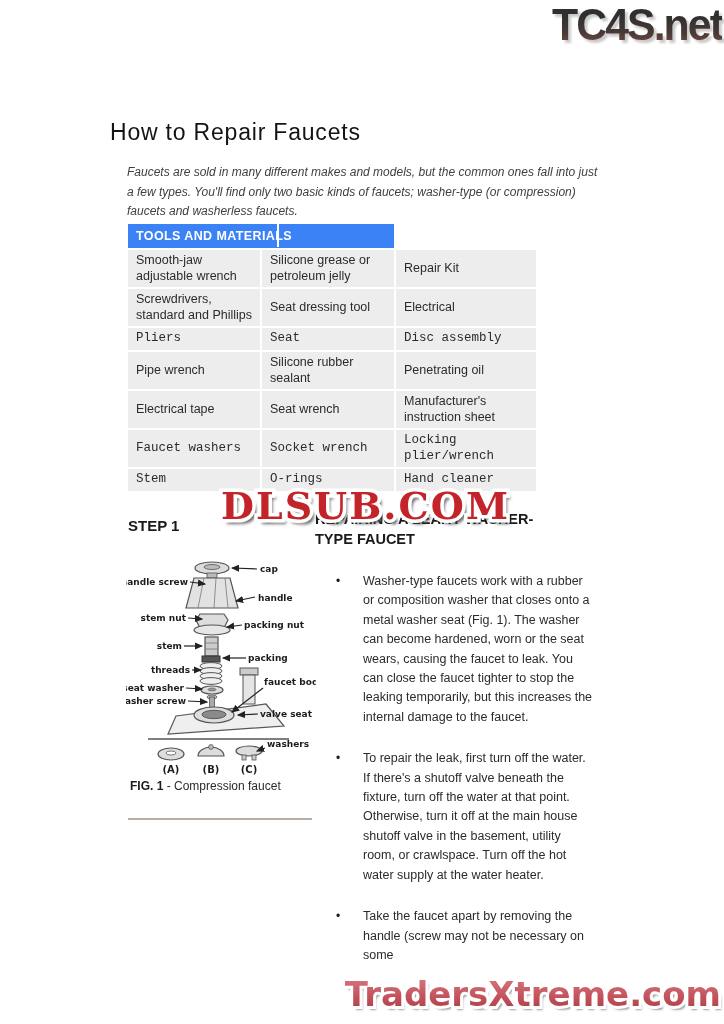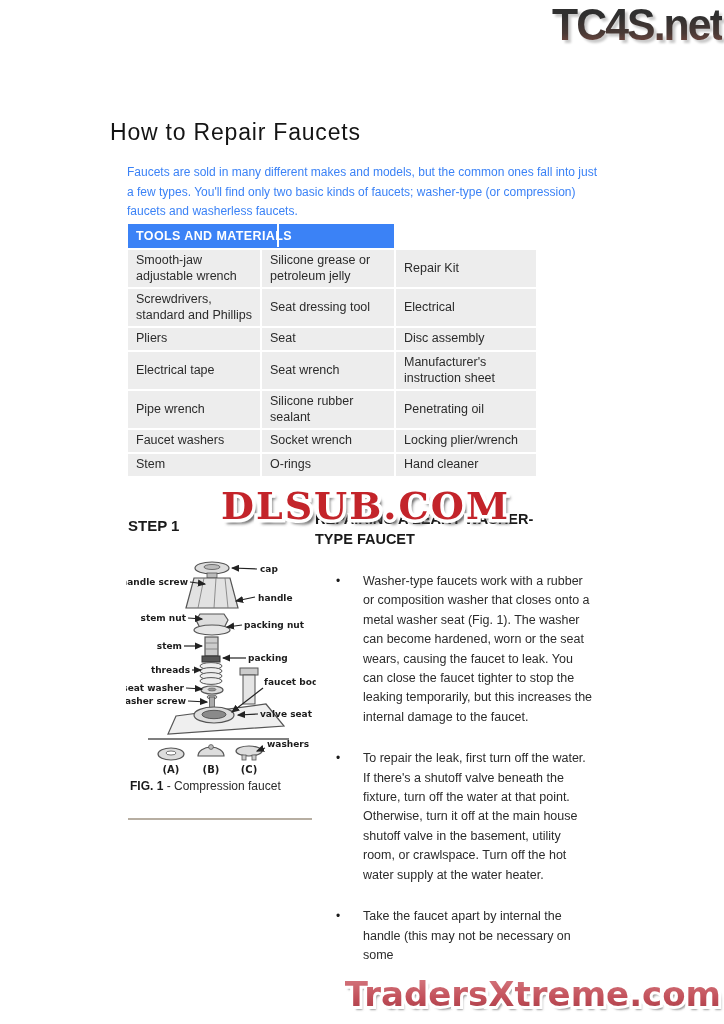--- a/index.html
+++ b/index.html
@@ -25,33 +25,33 @@
     font-family:"DejaVu Sans",sans-serif;font-weight:bold;font-size:34px;letter-spacing:0px;line-height:1.2;}
   .wm-tx .back{position:absolute;left:0;top:0;color:#fff;
     -webkit-text-stroke:6px #fff;text-shadow:3px 4px 2px rgba(120,120,120,0.7);}
   .wm-tx .front{position:relative;
     background:linear-gradient(180deg,#d4767d 10%,#c2505a 60%,#a93d47 95%);
     -webkit-background-clip:text;background-clip:text;color:transparent;}
   
   .doc-title{position:absolute;left:110px;top:104px;font-size:23px;font-weight:normal;
     color:#141414;letter-spacing:0.8px;}
   .intro{position:absolute;left:127px;top:151px;width:472px;font-size:12px;
-    line-height:19.5px;color:#3b82f6;}
+    line-height:19.5px;color:#404040;font-style:italic;}
   
   .tools-table{position:absolute;left:126px;top:222px;border-collapse:separate;border-spacing:2px;}
   .tools-table th{background:#3b82f6;color:#ffffff;text-align:left;font-size:12.5px;
     font-weight:bold;letter-spacing:0.4px;padding:3px 8px;height:18px;vertical-align:middle;white-space:nowrap;overflow:visible;}
   .tools-table th.empty{background:transparent;}
   .tools-table td{background:#ededed;font-size:12.5px;color:#2b2b2b;line-height:15.5px;
     padding:3px 8px;vertical-align:middle;}
   .tools-table td.c1{width:122px;padding-right:2px;}
   .tools-table td.c2{width:116px;}
   .tools-table td.c3{width:124px;}
   tr.h2 td{height:31px;}
-  tr.h1 td{height:16px;}
+  tr.h1 td{height:16px;font-family:Liberation Mono, monospace;}
   .hdr-slice{position:absolute;left:277px;top:223px;width:2px;height:24px;background:#fff;z-index:5;}
   
   .step-label{position:absolute;left:128px;top:517px;font-size:15px;font-weight:bold;color:#1a1a1a;}
   .step-heading{position:absolute;left:315px;top:510px;width:230px;font-size:14.5px;
     font-weight:bold;line-height:19.5px;color:#1a1a1a;}
   .figure{position:absolute;left:126px;top:556px;width:190px;height:224px;}
   .fig-caption{position:absolute;left:130px;top:779px;font-size:12px;color:#2b2b2b;}
   .fig-caption b{font-weight:bold;color:#1a1a1a;}
   .rule{position:absolute;left:128px;top:818px;width:184px;height:2px;background:#b7aea2;}
   .bullets{position:absolute;left:336px;top:572px;width:258px;list-style:none;margin:0;padding:0;}
@@ -85,28 +85,28 @@
     <td class="c1">Screwdrivers, standard and Phillips</td>
     <td class="c2">Seat dressing tool</td>
     <td class="c3">Electrical</td>
   </tr>
   <tr class="h1">
     <td class="c1">Pliers</td>
     <td class="c2">Seat</td>
     <td class="c3">Disc assembly</td>
   </tr>
   <tr class="h2">
+    <td class="c1">Pipe wrench</td>
+    <td class="c2">Silicone rubber sealant</td>
+    <td class="c3">Penetrating oil</td>
+  </tr>
+  <tr class="h2">
     <td class="c1">Electrical tape</td>
     <td class="c2">Seat wrench</td>
     <td class="c3">Manufacturer's instruction sheet</td>
-  </tr>
-  <tr class="h2">
-    <td class="c1">Pipe wrench</td>
-    <td class="c2">Silicone rubber sealant</td>
-    <td class="c3">Penetrating oil</td>
   </tr>
   <tr class="h1">
     <td class="c1">Faucet washers</td>
     <td class="c2">Socket wrench</td>
     <td class="c3">Locking plier/wrench</td>
   </tr>
   <tr class="h1">
     <td class="c1">Stem</td>
     <td class="c2">O-rings</td>
     <td class="c3">Hand cleaner</td>
@@ -216,20 +216,20 @@
   <li>
     <span class="dot">•</span>
     <span class="btext">Washer-type faucets work with a rubber or composition washer that closes onto a metal washer seat (Fig. 1). The washer can become hardened, worn or the seat wears, causing the faucet to leak. You can close the faucet tighter to stop the leaking temporarily, but this increases the internal damage to the faucet.</span>
   </li>
   <li>
     <span class="dot">•</span>
     <span class="btext">To repair the leak, first turn off the water. If there's a shutoff valve beneath the fixture, turn off the water at that point. Otherwise, turn it off at the main house shutoff valve in the basement, utility room, or crawlspace. Turn off the hot water supply at the water heater.</span>
   </li>
   <li>
     <span class="dot">•</span>
-    <span class="btext">Take the faucet apart by internal the handle (this may not be necessary on some</span>
+    <span class="btext">Take the faucet apart by removing the handle (screw may not be necessary on some</span>
   </li>
 </ul>
 
 <div class="wm-tx">
   <span class="back">TradersXtreme.com</span>
   <span class="front">TradersXtreme.com</span>
 </div>
 
 </body></html>

